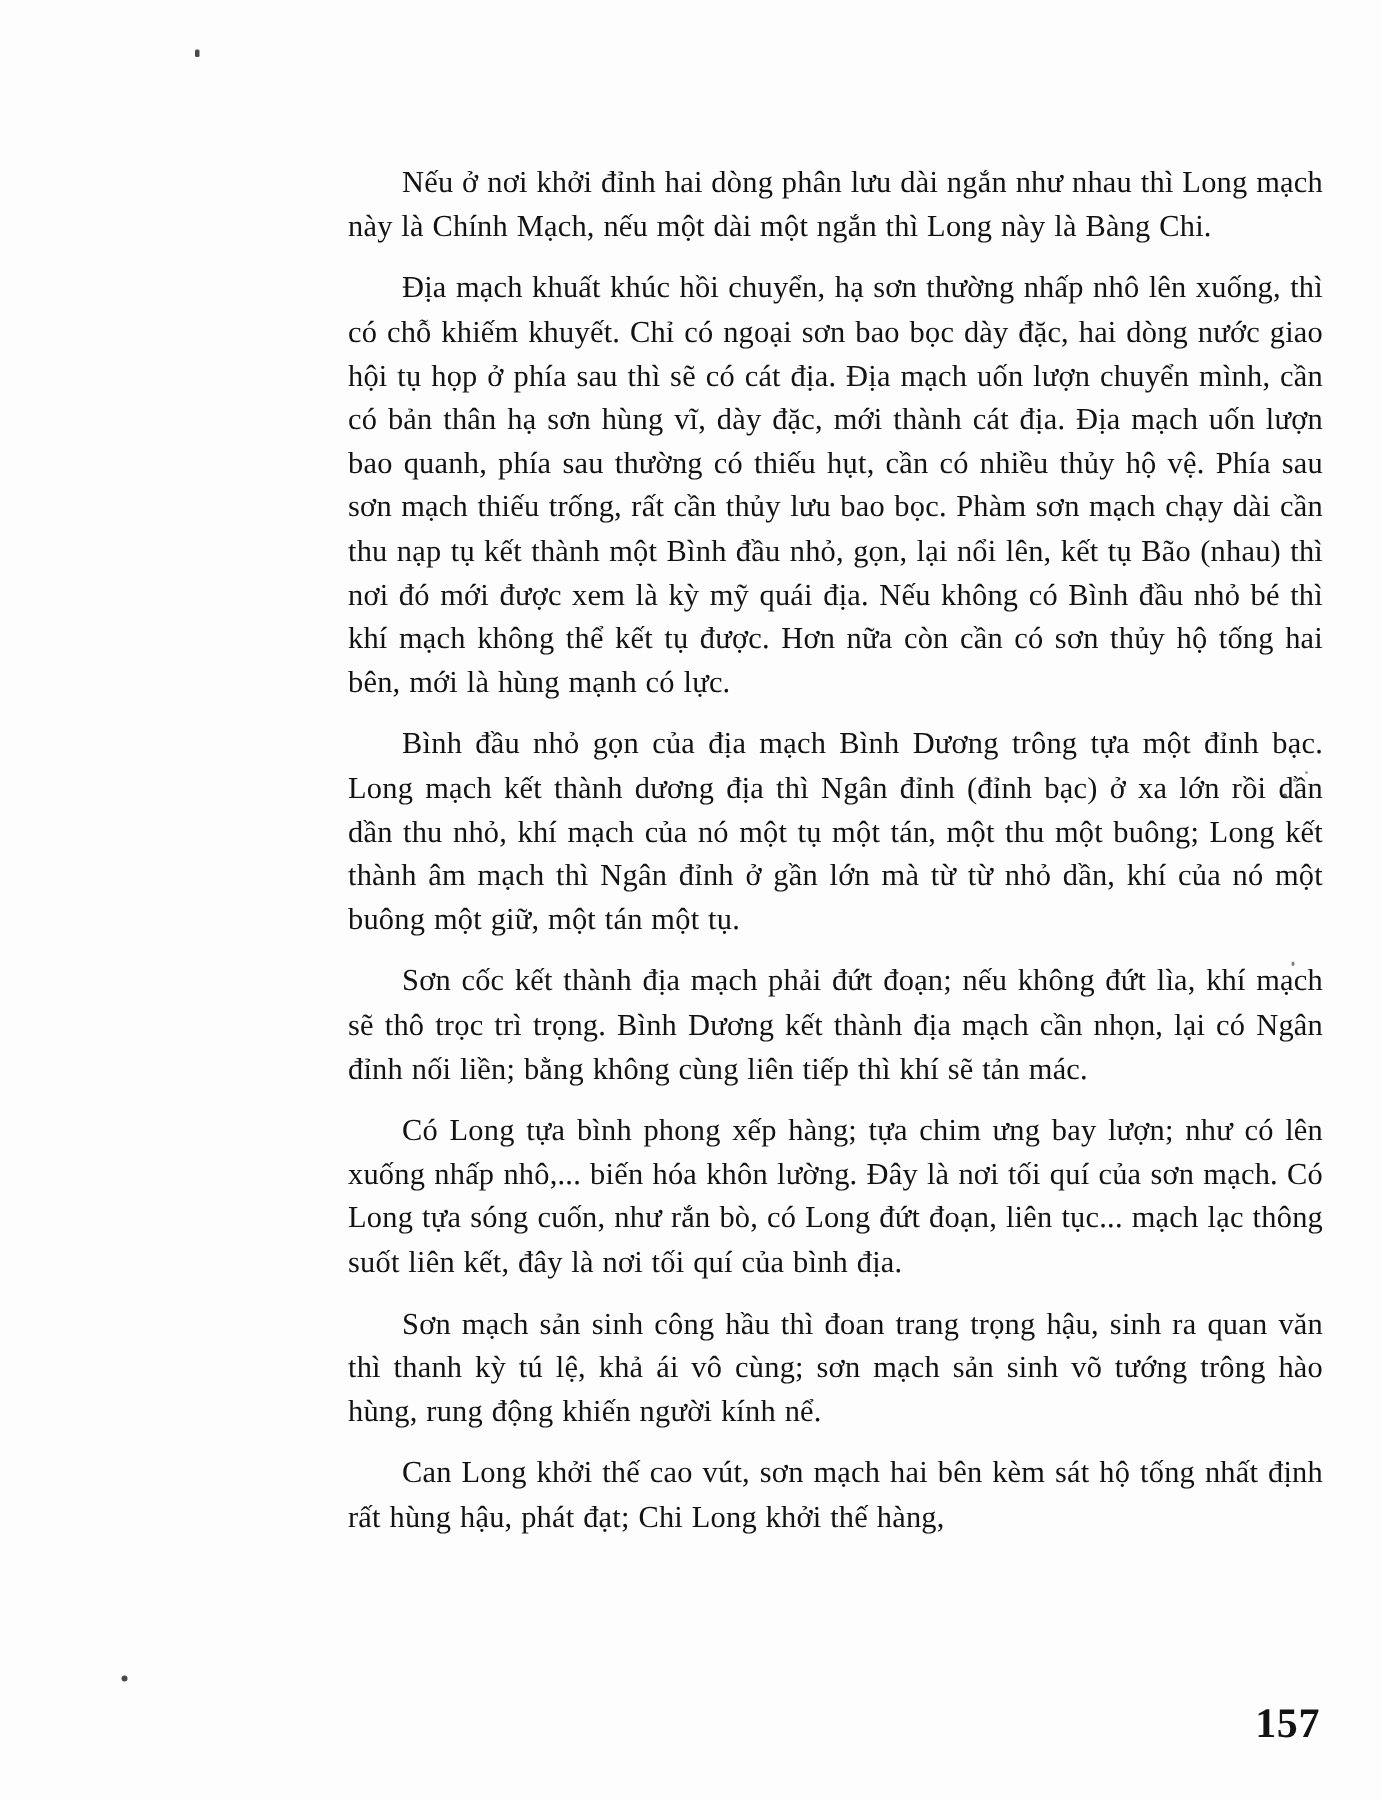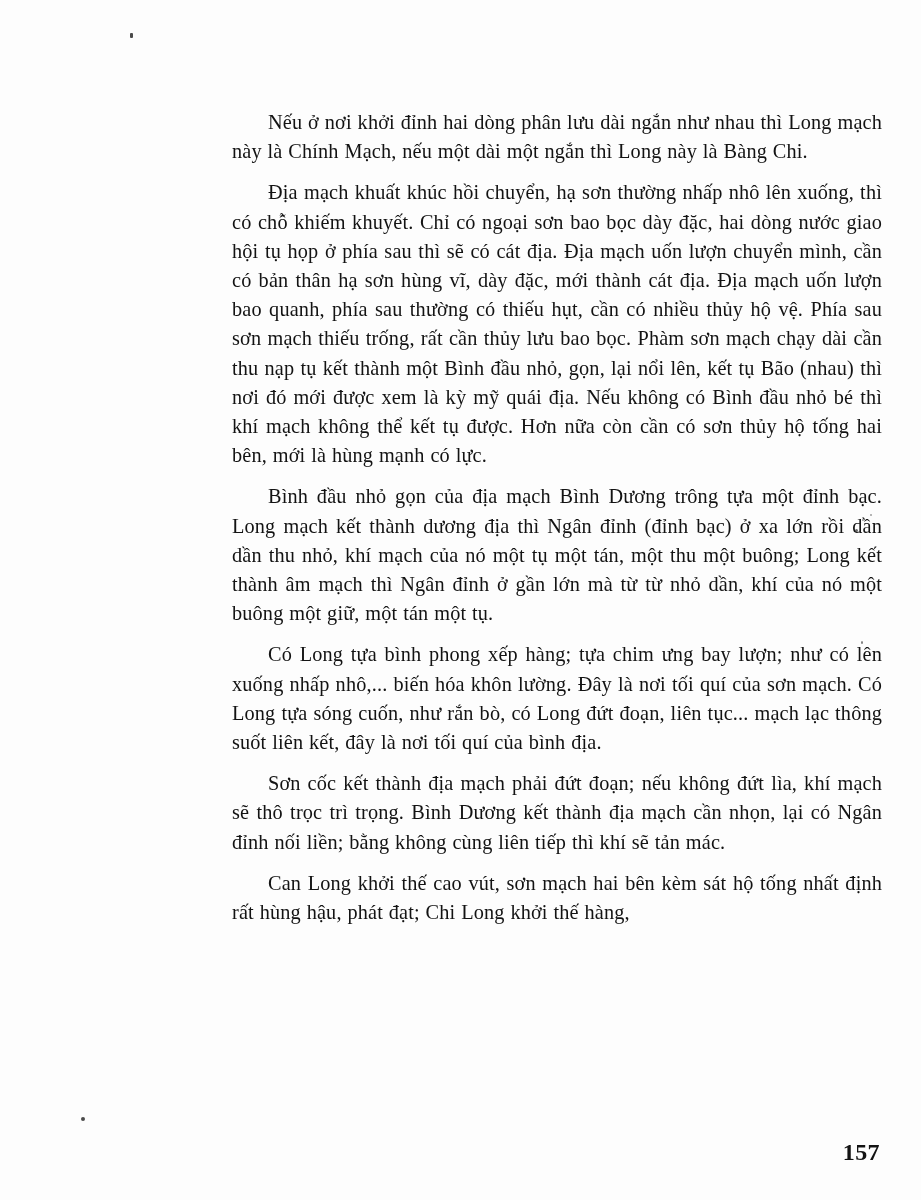--- a/index.html
+++ b/index.html
@@ -42,21 +42,21 @@
     letter-spacing: 0.15px;
     word-spacing: 0.6px;
     -webkit-font-smoothing: none;
   }
   .para:last-child { margin-bottom: 0; }
 
   #page-number {
     position: absolute;
     right: 41px;
     bottom: 36px;
-    font-size: 24px;
+    font-size: 28px;
     line-height: 1;
     font-weight: 700;
     color: #131313;
     letter-spacing: 0.4px;
   }
 
   
   .speck {
     position: absolute;
     background: #2a2a2a;
@@ -74,22 +74,23 @@
 <body>
 
 <div id="page">
 
   <div id="paper-texture"></div>
 
   <div id="text-block">
     <p class="para">Nếu ở nơi khởi đỉnh hai dòng phân lưu dài ngắn như nhau thì Long mạch này là Chính Mạch, nếu một dài một ngắn thì Long này là Bàng Chi.</p>
     <p class="para">Địa mạch khuất khúc hồi chuyển, hạ sơn thường nhấp nhô lên xuống, thì có chỗ khiếm khuyết. Chỉ có ngoại sơn bao bọc dày đặc, hai dòng nước giao hội tụ họp ở phía sau thì sẽ có cát địa. Địa mạch uốn lượn chuyển mình, cần có bản thân hạ sơn hùng vĩ, dày đặc, mới thành cát địa. Địa mạch uốn lượn bao quanh, phía sau thường có thiếu hụt, cần có nhiều thủy hộ vệ. Phía sau sơn mạch thiếu trống, rất cần thủy lưu bao bọc. Phàm sơn mạch chạy dài cần thu nạp tụ kết thành một Bình đầu nhỏ, gọn, lại nổi lên, kết tụ Bão (nhau) thì nơi đó mới được xem là kỳ mỹ quái địa. Nếu không có Bình đầu nhỏ bé thì khí mạch không thể kết tụ được. Hơn nữa còn cần có sơn thủy hộ tống hai bên, mới là hùng mạnh có lực.</p>
     <p class="para">Bình đầu nhỏ gọn của địa mạch Bình Dương trông tựa một đỉnh bạc. Long mạch kết thành dương địa thì Ngân đỉnh (đỉnh bạc) ở xa lớn rồi dần dần thu nhỏ, khí mạch của nó một tụ một tán, một thu một buông; Long kết thành âm mạch thì Ngân đỉnh ở gần lớn mà từ từ nhỏ dần, khí của nó một buông một giữ, một tán một tụ.</p>
+    <p class="para">Sơn cốc kết thành địa mạch phải đứt đoạn; nếu không đứt lìa, khí mạch sẽ thô trọc trì trọng. Bình Dương kết thành địa mạch cần nhọn, lại có Ngân đỉnh nối liền; bằng không cùng liên tiếp thì khí sẽ tản mác.</p>
     <p class="para">Có Long tựa bình phong xếp hàng; tựa chim ưng bay lượn; như có lên xuống nhấp nhô,... biến hóa khôn lường. Đây là nơi tối quí của sơn mạch. Có Long tựa sóng cuốn, như rắn bò, có Long đứt đoạn, liên tục... mạch lạc thông suốt liên kết, đây là nơi tối quí của bình địa.</p>
-    <p class="para">Sơn cốc kết thành địa mạch phải đứt đoạn; nếu không đứt lìa, khí mạch sẽ thô trọc trì trọng. Bình Dương kết thành địa mạch cần nhọn, lại có Ngân đỉnh nối liền; bằng không cùng liên tiếp thì khí sẽ tản mác.</p>
+    <p class="para">Sơn mạch sản sinh công hầu thì đoan trang trọng hậu, sinh ra quan văn thì thanh kỳ tú lệ, khả ái vô cùng; sơn mạch sản sinh võ tướng trông hào hùng, rung động khiến người kính nể.</p>
     <p class="para">Can Long khởi thế cao vút, sơn mạch hai bên kèm sát hộ tống nhất định rất hùng hậu, phát đạt; Chi Long khởi thế hàng,</p>
   </div>
 
   <div id="page-number">157</div>
 
   <span class="speck" id="speck-top-left"></span>
   <span class="speck" id="speck-bottom-left"></span>
   <span class="speck" id="speck-right-mid"></span>
   <span class="speck" id="speck-right-low"></span>
   <span class="speck" id="speck-para-three"></span>

